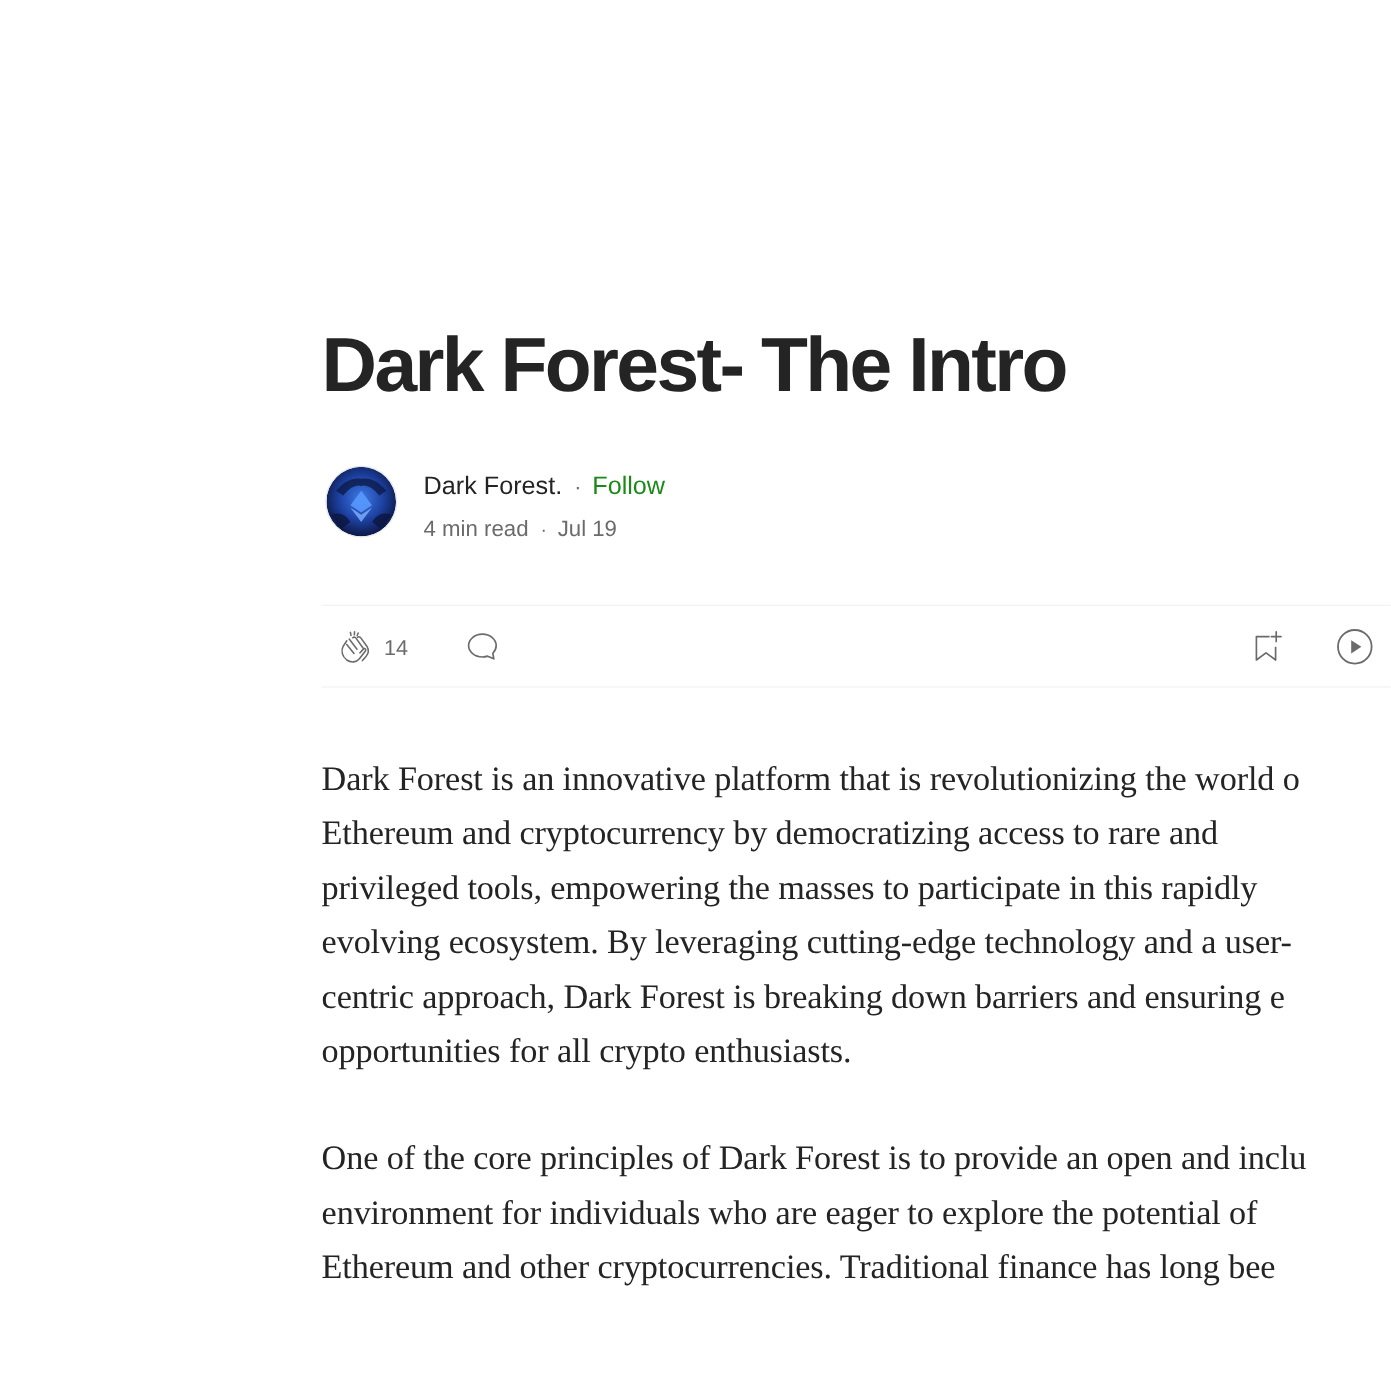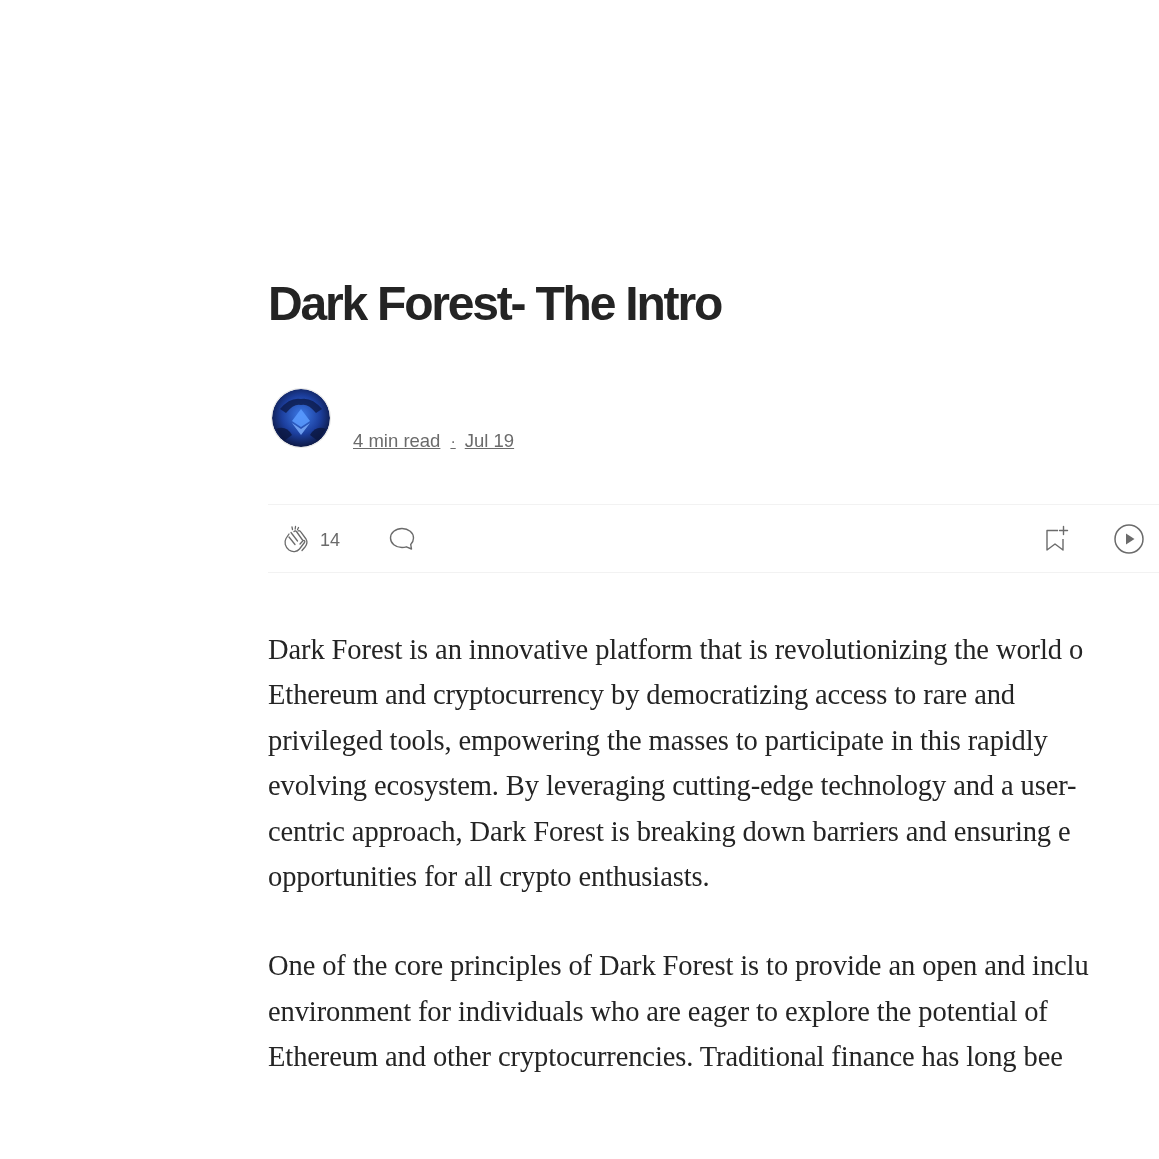--- a/index.html
+++ b/index.html
@@ -21,21 +21,21 @@
       top: 0;
       width: 960px;
     }
     .title {
       position: absolute;
       left: 0;
       top: 268px;
       margin: 0;
       font-family: "Liberation Sans", sans-serif;
       font-weight: 700;
-      font-size: 48px;
+      font-size: 64px;
       letter-spacing: -2.2px;
       line-height: 72px;
       color: #242424;
       white-space: nowrap;
     }
     .byline {
       position: absolute;
       left: 4px;
       top: 389px;
       height: 60px;
@@ -65,21 +65,20 @@
     .dot { color: #6b6b6b; margin: 0 9px 0 10px; font-size: 18px; }
     .follow { color: #1a8917; cursor: pointer; }
     .meta-line {
       position: absolute;
       left: 81px;
       top: 40px;
       font-size: 18.5px;
       line-height: 24px;
       color: #6b6b6b;
       white-space: nowrap;
-      text-decoration: underline;
     }
     .meta-line .dot { font-size: 16px; margin: 0 9px 0 10px; }
     .actionbar {
       position: absolute;
       left: 0;
       top: 504px;
       width: 900px;
       height: 67px;
       border-top: 1px solid #f2f2f2;
       border-bottom: 1px solid #f2f2f2;
@@ -136,20 +135,23 @@
           </radialGradient>
         </defs>
         <circle cx="29" cy="29" r="29" fill="url(#ag)"></circle>
         <path d="M8 20 Q18 8 29 10 Q40 8 50 20 L44 24 Q36 14 29 16 Q22 14 14 24 Z" fill="#0d1a4a" opacity="0.8"></path>
         <path d="M29 20 L38 32 L29 38 L20 32 Z" fill="#5a9bff" opacity="0.85"></path>
         <path d="M20 34 L29 40 L38 34 L29 46 Z" fill="#7fb2ff" opacity="0.8"></path>
         <path d="M4 40 Q14 36 20 46 L12 52 Z" fill="#0b1640" opacity="0.8"></path>
         <path d="M54 40 Q44 36 38 46 L46 52 Z" fill="#0b1640" opacity="0.8"></path>
       </svg>
     </div>
+    <div class="author-line">
+      <span class="author-name">Dark Forest.</span><span class="dot">·</span><span class="follow">Follow</span>
+    </div>
     <div class="meta-line">
       <span>4 min read</span><span class="dot">·</span><span>Jul 19</span>
     </div>
   </div>
 
   <div class="actionbar">
     <div class="act clap">
       <svg width="32" height="32" viewBox="0 0 32 32" fill="none" stroke="#6b6b6b" stroke-width="1.3" stroke-linecap="round" stroke-linejoin="round">
         <path d="M12 4 L12.5 6.5"></path>
         <path d="M15.5 3.5 L15.2 6"></path>

